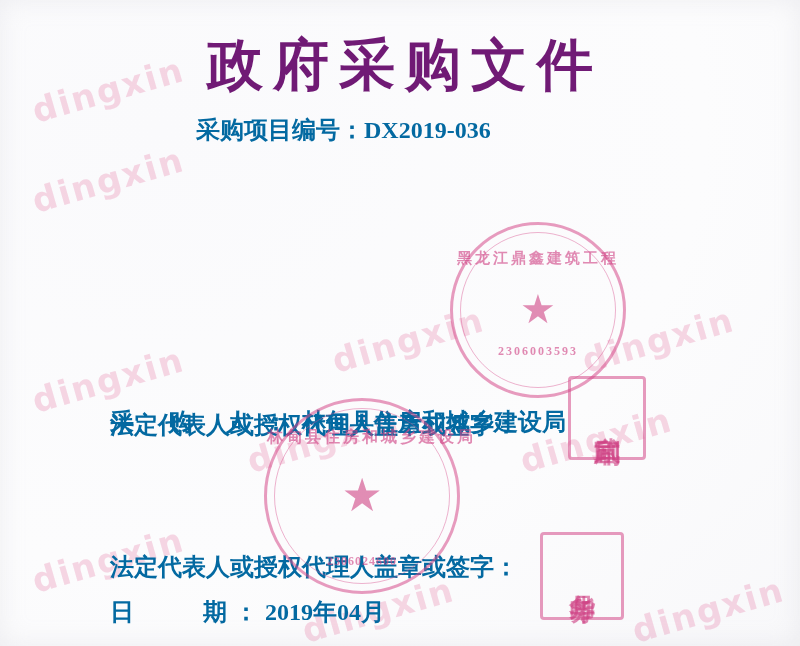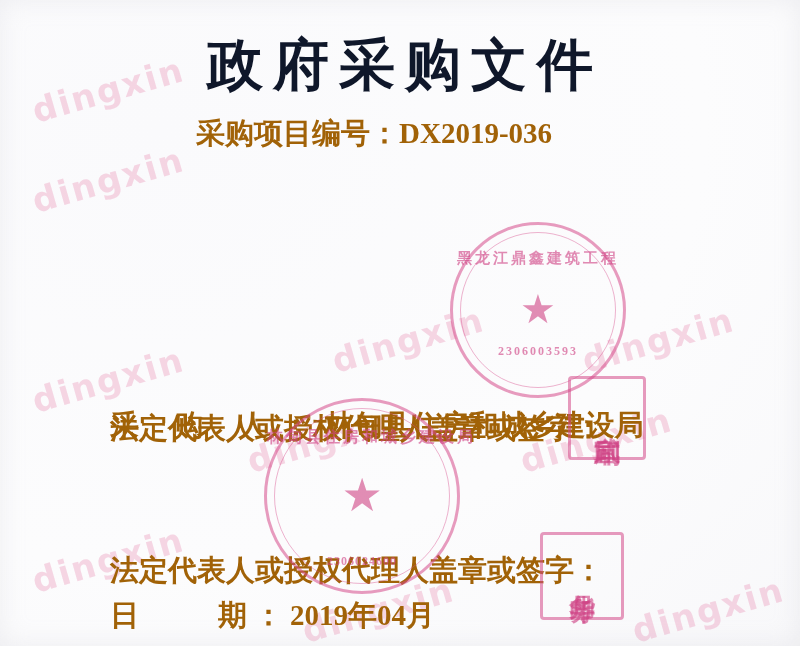--- a/index.html
+++ b/index.html
@@ -53,29 +53,29 @@
   
   .doc-title {
     position: absolute;
     top: 28px;
     left: 0;
     width: 800px;
     text-align: center;
     font-size: 56px;
     font-weight: 700;
     letter-spacing: 10px;
-    color: #0f172a;
+    color: #701a75;
     text-indent: 10px;
   }
 
   
   .field {
     position: absolute;
-    font-size: 29px;
-    color: #a16207;
+    font-size: 24px;
+    color: #0369a1;
     white-space: nowrap;
   }
   .field .label {
     font-weight: 700;
   }
   .field .value {
     font-weight: 700;
   }
 
   .f-code  { top: 114px; left: 196px; }

